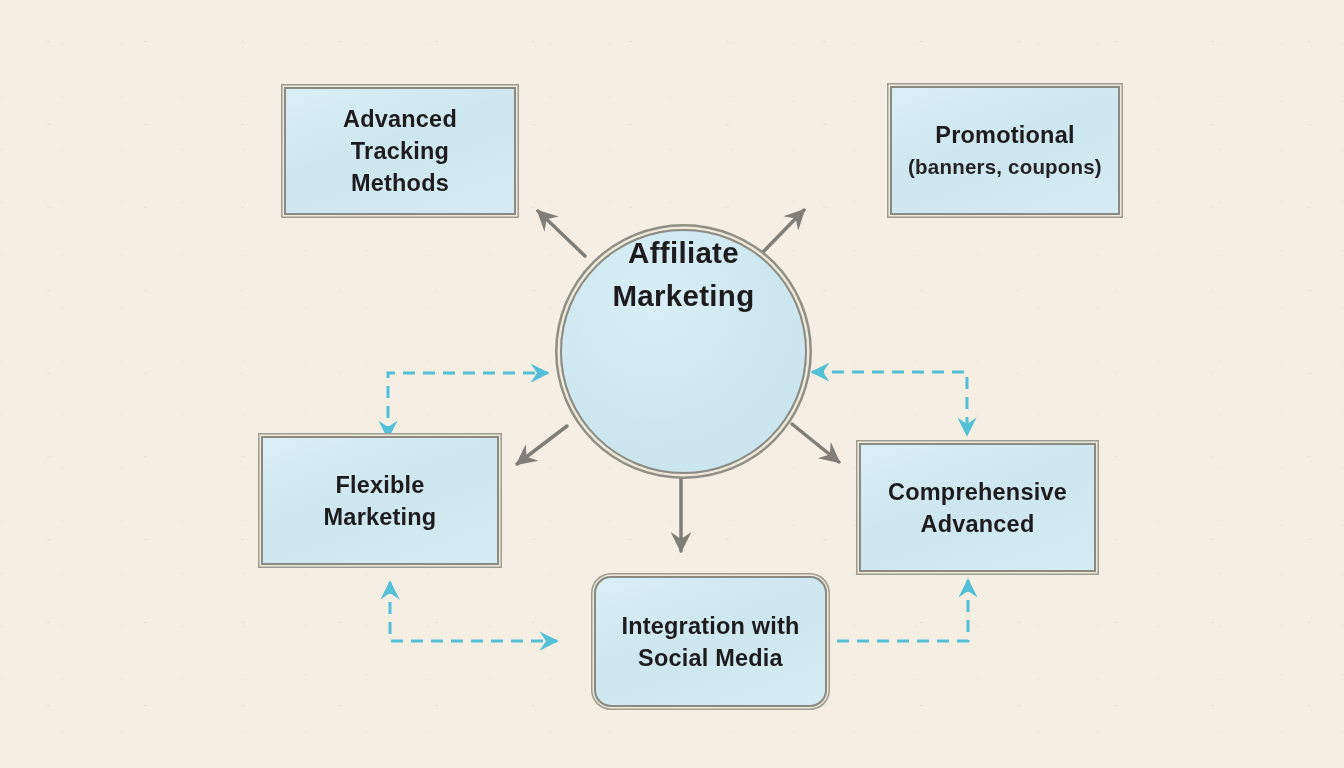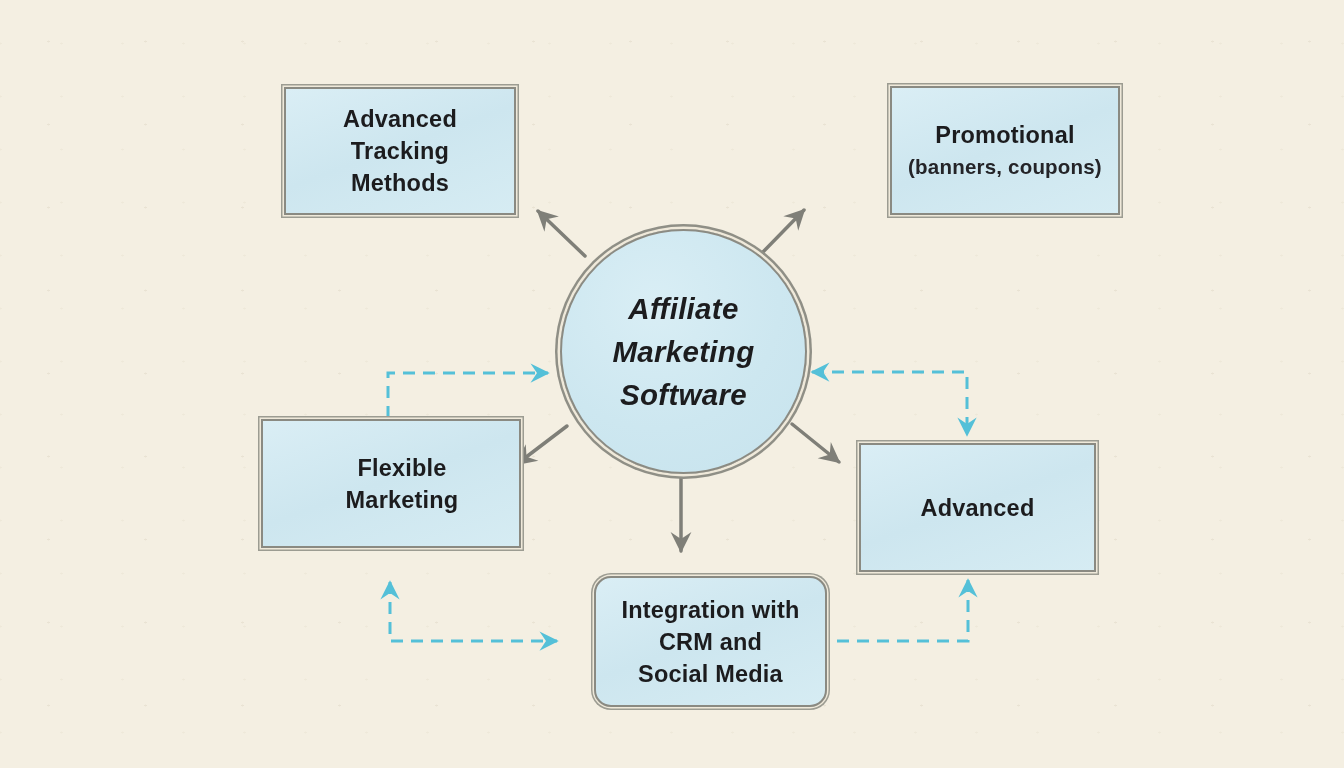--- a/index.html
+++ b/index.html
@@ -22,27 +22,27 @@
     background:linear-gradient(160deg,#daeef5 0%,#cde6ef 48%,#d6ecf3 100%);
     border:2px solid #8a8a82;
     box-shadow:0 0 0 1.5px #efe9da, 0 0 0 3px #9c9c92;
     text-align:center;color:#1c1c1e;
   }
   .node .label{width:100%;}
   .node .line{display:block;font-weight:700;font-size:23.5px;line-height:32px;letter-spacing:.2px;}
   .node .subtitle{display:block;font-weight:700;font-size:20.5px;line-height:31px;letter-spacing:.2px;color:#242428;}
   .circle-node{
     position:absolute;z-index:2;
-    display:flex;align-items:center;justify-content:center;
+    display:flex;justify-content:center;
     background:
       radial-gradient(circle at 38% 30%, #d9eef5 0%, #cde7f0 55%, #c7e3ed 100%);
     border:2.5px solid #8b8b83;
     border-radius:50%;
     box-shadow:0 0 0 2.5px #efe9da, 0 0 0 5px #8f8f86;
-    text-align:center;color:#1c1c1e;font-style:italic;
+    text-align:center;color:#1c1c1e;
   }
   .circle-node .line{display:block;font-weight:700;font-size:29.5px;line-height:43px;letter-spacing:.3px;}
 </style>
 </head>
 <body>
 
 <div class="stage">
 
   <svg class="connectors" width="1344" height="768" viewBox="0 0 1344 768">
     <defs>
@@ -67,53 +67,52 @@
       <path d="M812,372 L967,372 L967,435" marker-start="url(#ab)" marker-end="url(#ab)"></path>
       <path d="M390,582 L390,641 L557,641" marker-start="url(#ab)" marker-end="url(#ab)"></path>
       <path d="M968,580 L968,641 L808,641" marker-start="url(#ab)" marker-end="url(#ab)"></path>
     </g>
   </svg>
 
   <div class="circle-node" style="left:560px;top:229px;width:243px;height:241px;">
     <div class="label">
       <span class="line">Affiliate</span>
       <span class="line">Marketing</span>
-      <span class="line">Software</span>
     </div>
   </div>
 
   <div class="node" style="left:284px;top:87px;width:228px;height:124px;">
     <div class="label">
       <span class="line">Advanced</span>
       <span class="line">Tracking</span>
       <span class="line">Methods</span>
     </div>
   </div>
 
   <div class="node" style="left:862px;top:86px;width:226px;height:125px;margin-left:28px;">
     <div class="label">
       <span class="line">Promotional</span>
       <span class="subtitle">(banners, coupons)</span>
     </div>
   </div>
 
-  <div class="node" style="left:261px;top:419px;width:234px;height:125px;padding-left:22px;">
+  <div class="node" style="left:261px;top:436px;width:234px;height:125px;">
     <div class="label">
       <span class="line">Flexible</span>
       <span class="line">Marketing</span>
     </div>
   </div>
 
   <div class="node" style="left:859px;top:443px;width:233px;height:125px;">
     <div class="label">
+      <span class="line">Comprehensive</span>
       <span class="line">Advanced</span>
     </div>
   </div>
 
   <div class="node" style="left:594px;top:576px;width:229px;height:127px;border-radius:17px;">
     <div class="label">
       <span class="line">Integration with</span>
-      <span class="line">CRM and</span>
       <span class="line">Social Media</span>
     </div>
   </div>
 
 </div>
 
 </body></html>

